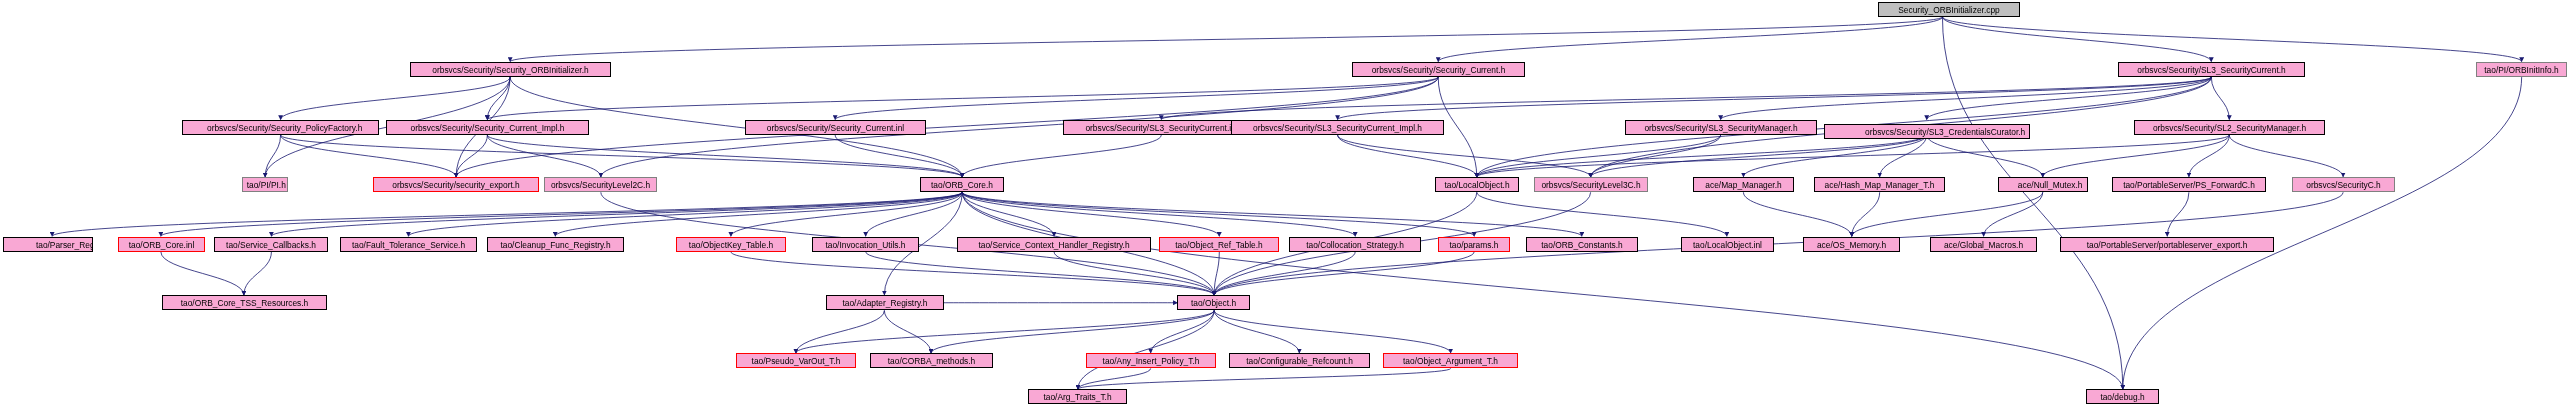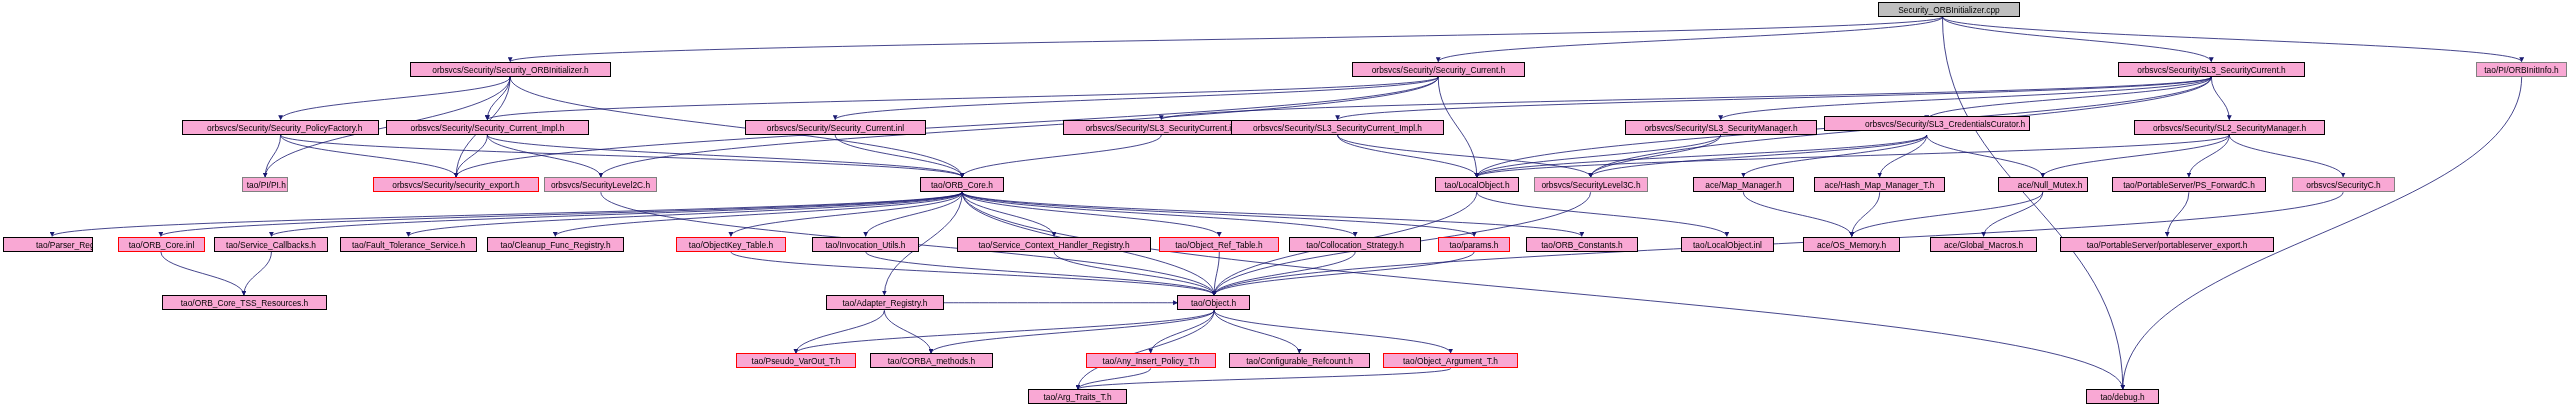--- a/index.html
+++ b/index.html
@@ -152,21 +152,21 @@
     <div class="node" style="left: 410px; top: 62px; width: 201px;">orbsvcs/Security/Security_ORBInitializer.h</div>
     <div class="node" style="left: 1352px; top: 62px; width: 173px;">orbsvcs/Security/Security_Current.h</div>
     <div class="node" style="left: 2118px; top: 62px; width: 187px;">orbsvcs/Security/SL3_SecurityCurrent.h</div>
     <div class="node grey" style="left: 2476px; top: 62px; width: 91px;">tao/PI/ORBInitInfo.h</div>
     <div class="node" style="left: 182px; top: 120px; width: 197px; padding-left: 12px;">orbsvcs/Security/Security_PolicyFactory.h</div>
     <div class="node" style="left: 386px; top: 120px; width: 203px;">orbsvcs/Security/Security_Current_Impl.h</div>
     <div class="node" style="left: 745px; top: 120px; width: 181px;">orbsvcs/Security/Security_Current.inl</div>
     <div class="node" style="left: 1063px; top: 120px; width: 197px;">orbsvcs/Security/SL3_SecurityCurrent.inl</div>
     <div class="node" style="left: 1231px; top: 120px; width: 213px;">orbsvcs/Security/SL3_SecurityCurrent_Impl.h</div>
     <div class="node" style="left: 1625px; top: 120px; width: 192px;">orbsvcs/Security/SL3_SecurityManager.h</div>
-    <div class="node" style="left: 1824px; top: 116px; width: 206px; padding-left: 40px;">orbsvcs/Security/SL3_CredentialsCurator.h</div>
+    <div class="node" style="left: 1824px; top: 124px; width: 206px; padding-left: 40px;">orbsvcs/Security/SL3_CredentialsCurator.h</div>
     <div class="node" style="left: 2134px; top: 120px; width: 191px;">orbsvcs/Security/SL2_SecurityManager.h</div>
     <div class="node grey" style="left: 242px; top: 177px; width: 46px;">tao/PI/PI.h</div>
     <div class="node red" style="left: 373px; top: 177px; width: 166px;">orbsvcs/Security/security_export.h</div>
     <div class="node grey" style="left: 544px; top: 177px; width: 113px;">orbsvcs/SecurityLevel2C.h</div>
     <div class="node" style="left: 920px; top: 177px; width: 84px;">tao/ORB_Core.h</div>
     <div class="node" style="left: 1435px; top: 177px; width: 84px;">tao/LocalObject.h</div>
     <div class="node grey" style="left: 1534px; top: 177px; width: 114px;">orbsvcs/SecurityLevel3C.h</div>
     <div class="node" style="left: 1693px; top: 177px; width: 101px;">ace/Map_Manager.h</div>
     <div class="node" style="left: 1814px; top: 177px; width: 131px;">ace/Hash_Map_Manager_T.h</div>
     <div class="node" style="left: 1998px; top: 177px; width: 90px; padding-left: 18px;">ace/Null_Mutex.h</div>

